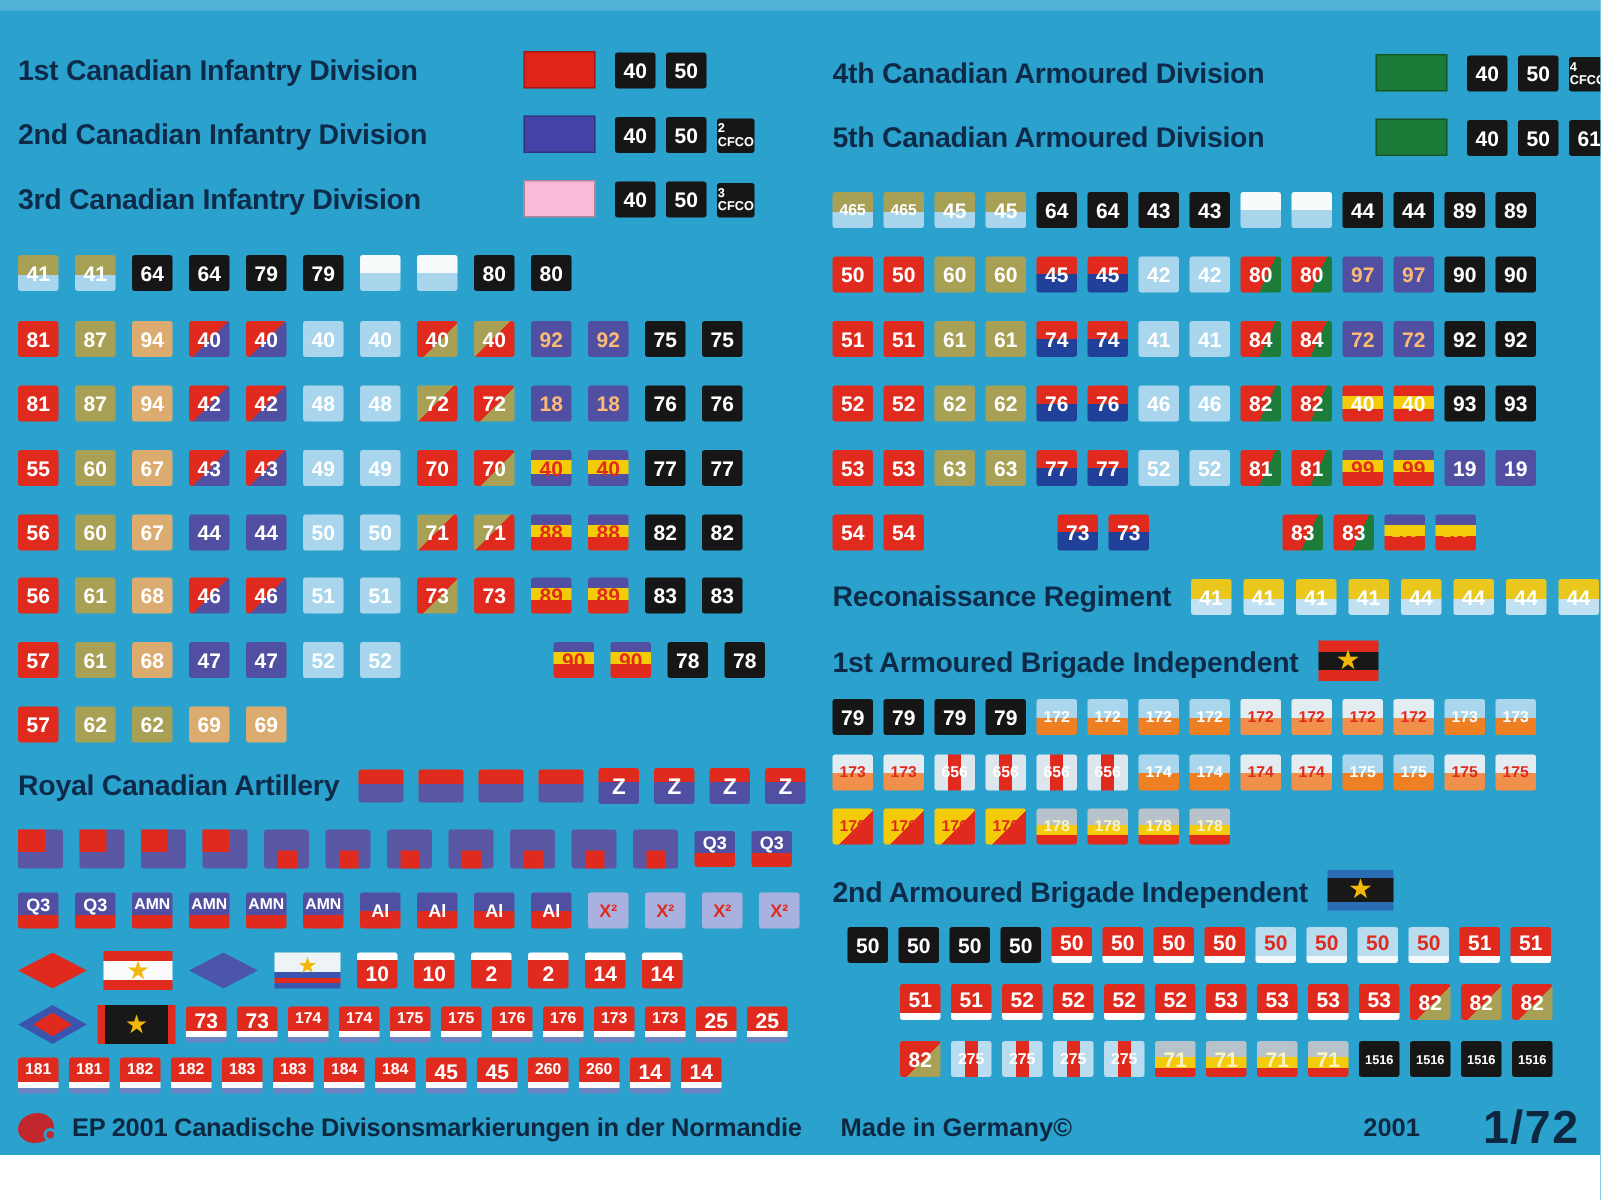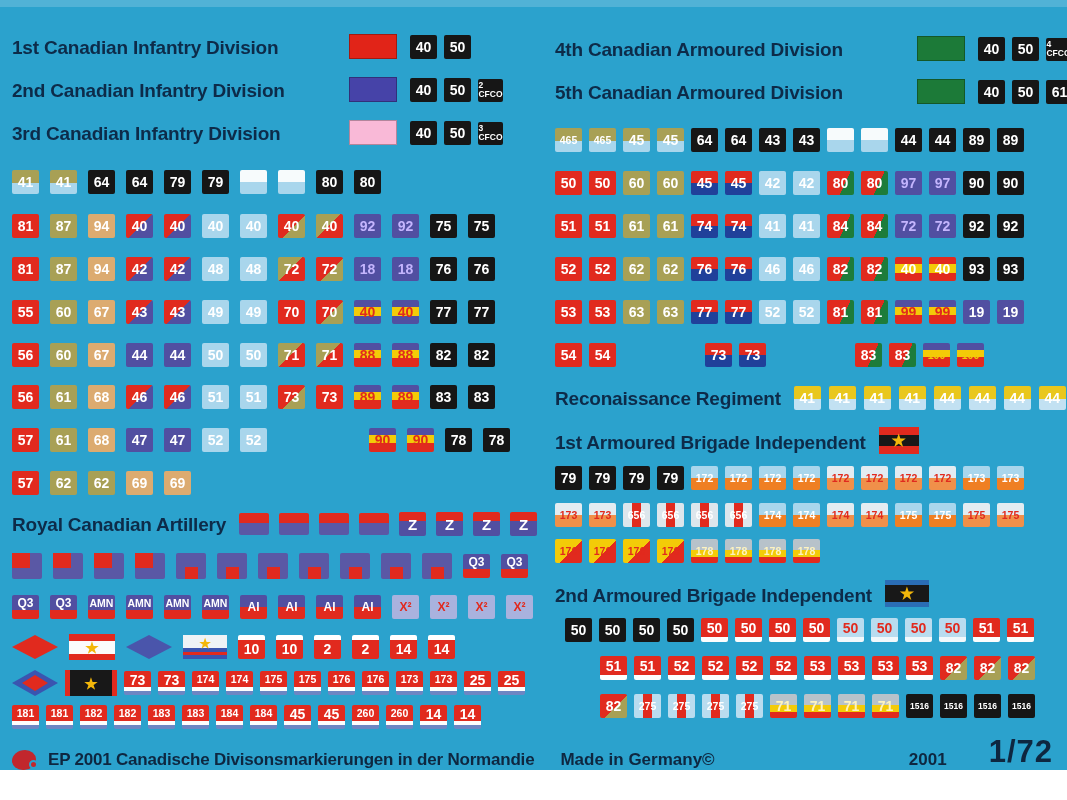--- a/index.html
+++ b/index.html
@@ -27,21 +27,21 @@
         position:relative;box-sizing:border-box;line-height:1}
   .chip.long{font-size:10.5px}
   .chip.xlong{font-size:8.5px}
 
   .s-k{background:#161616}
   .s-r{background:#e12a1e}
   .s-o{background:#a8a055}
   .s-t{background:#dcab70}
   .s-lb{background:#a9d6ec}
   .s-pu{background:#514fa1}
-  .s-pur{background:#514fa1;color:#c4b5fd}
+  .s-pur{background:#514fa1;color:#fdba74}
   .s-rpu{background:linear-gradient(135deg,#e12a1e 52%,#514fa1 52%)}
   .s-ro{background:linear-gradient(135deg,#e12a1e 55%,#a8a055 55%)}
   .s-or{background:linear-gradient(135deg,#a8a055 48%,#e12a1e 48%)}
   .s-rb{background:linear-gradient(#e12a1e 0 50%,#20409a 50%)}
   .s-rg{background:linear-gradient(115deg,#e12a1e 62%,#1d7c3a 62%)}
   .s-byb{background:linear-gradient(#514fa1 0 29%,#f3cb08 29% 66%,#514fa1 66%);color:#e12a1e}
   .s-byr{background:linear-gradient(#514fa1 0 28%,#f3cb08 28% 62%,#e12a1e 62%);color:#e12a1e}
   .s-byrY{background:linear-gradient(#514fa1 0 30%,#f3cb08 30% 60%,#e12a1e 60%);color:#f3cb08}
   .s-ryr{background:linear-gradient(#e12a1e 0 30%,#f3cb08 30% 65%,#e12a1e 65%)}
   .s-olb{background:linear-gradient(#a8a055 0 55%,#a9d6ec 55%)}
@@ -89,21 +89,21 @@
   .s-flag-b1{width:40px;height:27px;border-radius:0;
              background:linear-gradient(#e12a1e 0 28%,#181818 28% 72%,#e12a1e 72%)}
   .s-flag-b1::after{content:"★";color:#f3b70a;font-size:16px}
   .s-flag-b2{width:44px;height:27px;border-radius:0;
              background:linear-gradient(#2a6db5 0 20%,#181818 20% 80%,#2a6db5 80%)}
   .s-flag-b2::after{content:"★";color:#f3b70a;font-size:16px}
   .s-sp80{width:80px}
   .s-sp75{width:75px}
 
   
-  .footer{position:absolute;top:734px;left:12px;right:14px;display:flex;align-items:flex-end;
+  .footer{position:absolute;top:734px;left:12px;right:14px;display:flex;align-items:center;
           color:#0e2740;font-weight:700}
   .plogo{width:24px;height:20px;background:#c1272d;border-radius:60% 50% 55% 50%;position:relative;flex:0 0 auto}
   .plogo::after{content:"";position:absolute;right:-2px;bottom:1px;width:9px;height:9px;
           background:#c1272d;border-radius:50%;border:2px solid #2ba2cd;box-sizing:border-box}
   .ftitle{font-size:17px;margin-left:12px;letter-spacing:-.2px;white-space:nowrap}
   .forigin{font-size:17px;margin-left:26px;white-space:nowrap}
   .fspace{flex:1}
   .fyear{font-size:17px;margin-right:42px}
   .fscale{font-size:31px;letter-spacing:1px}
 

